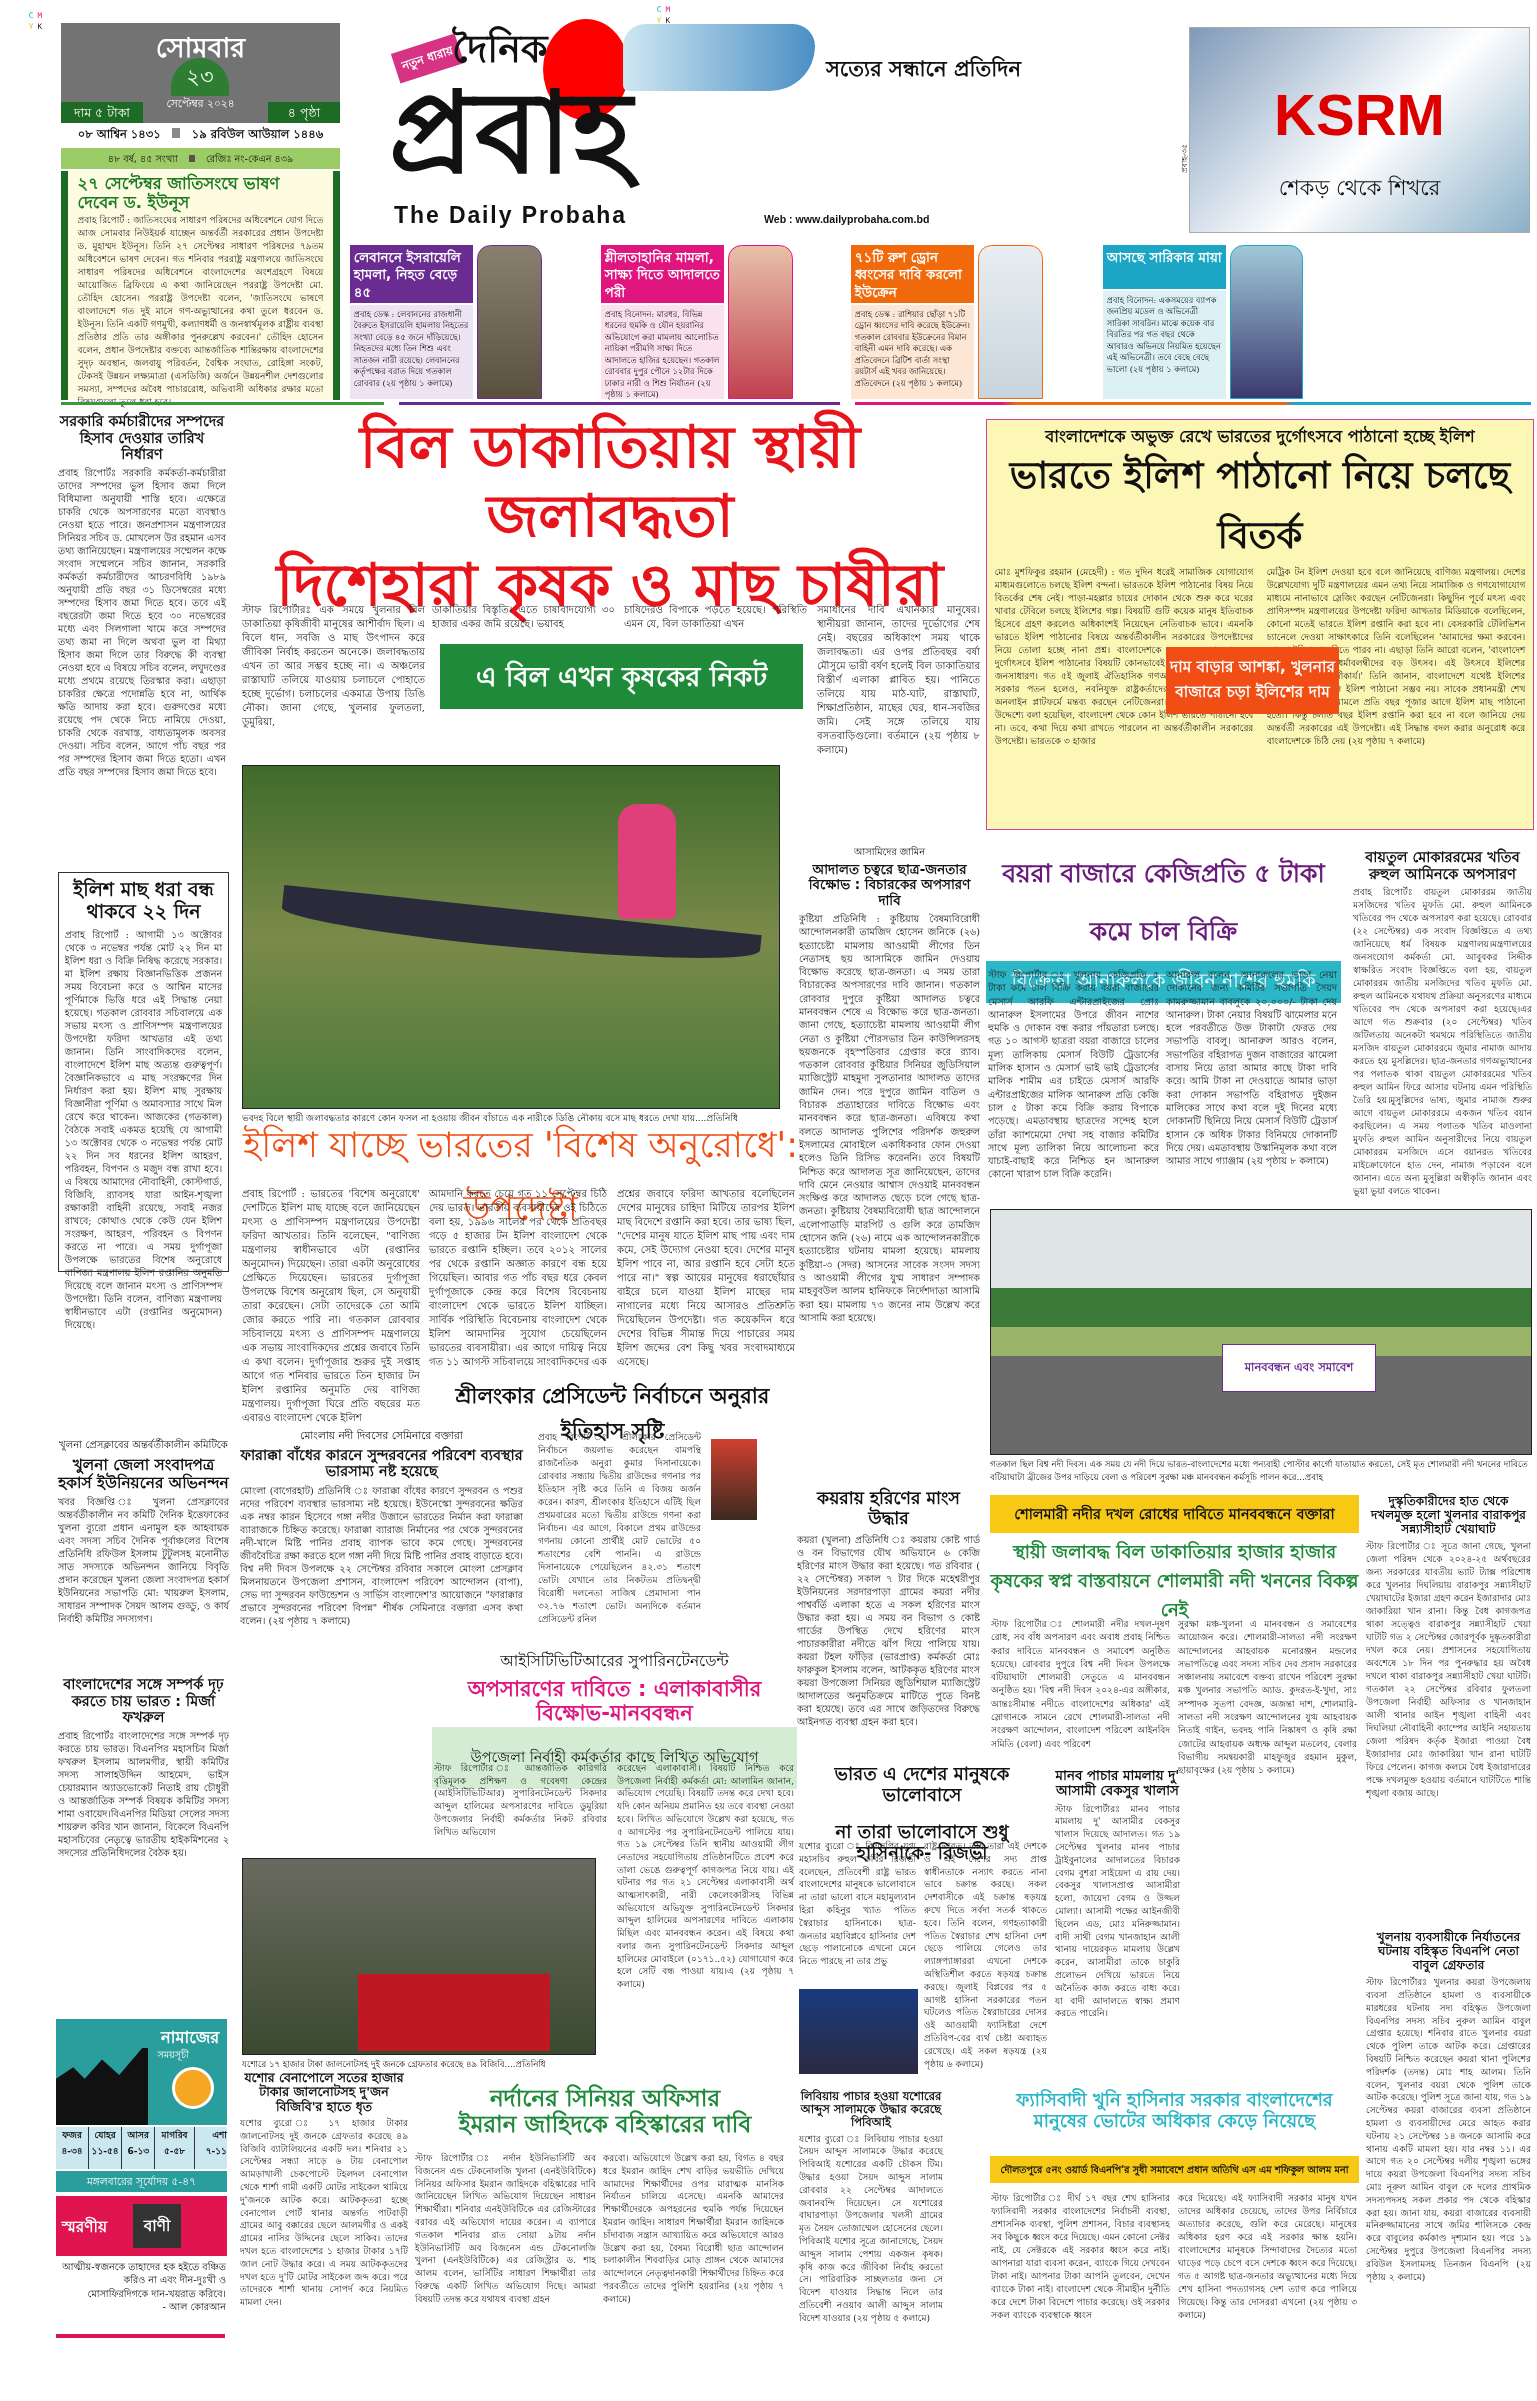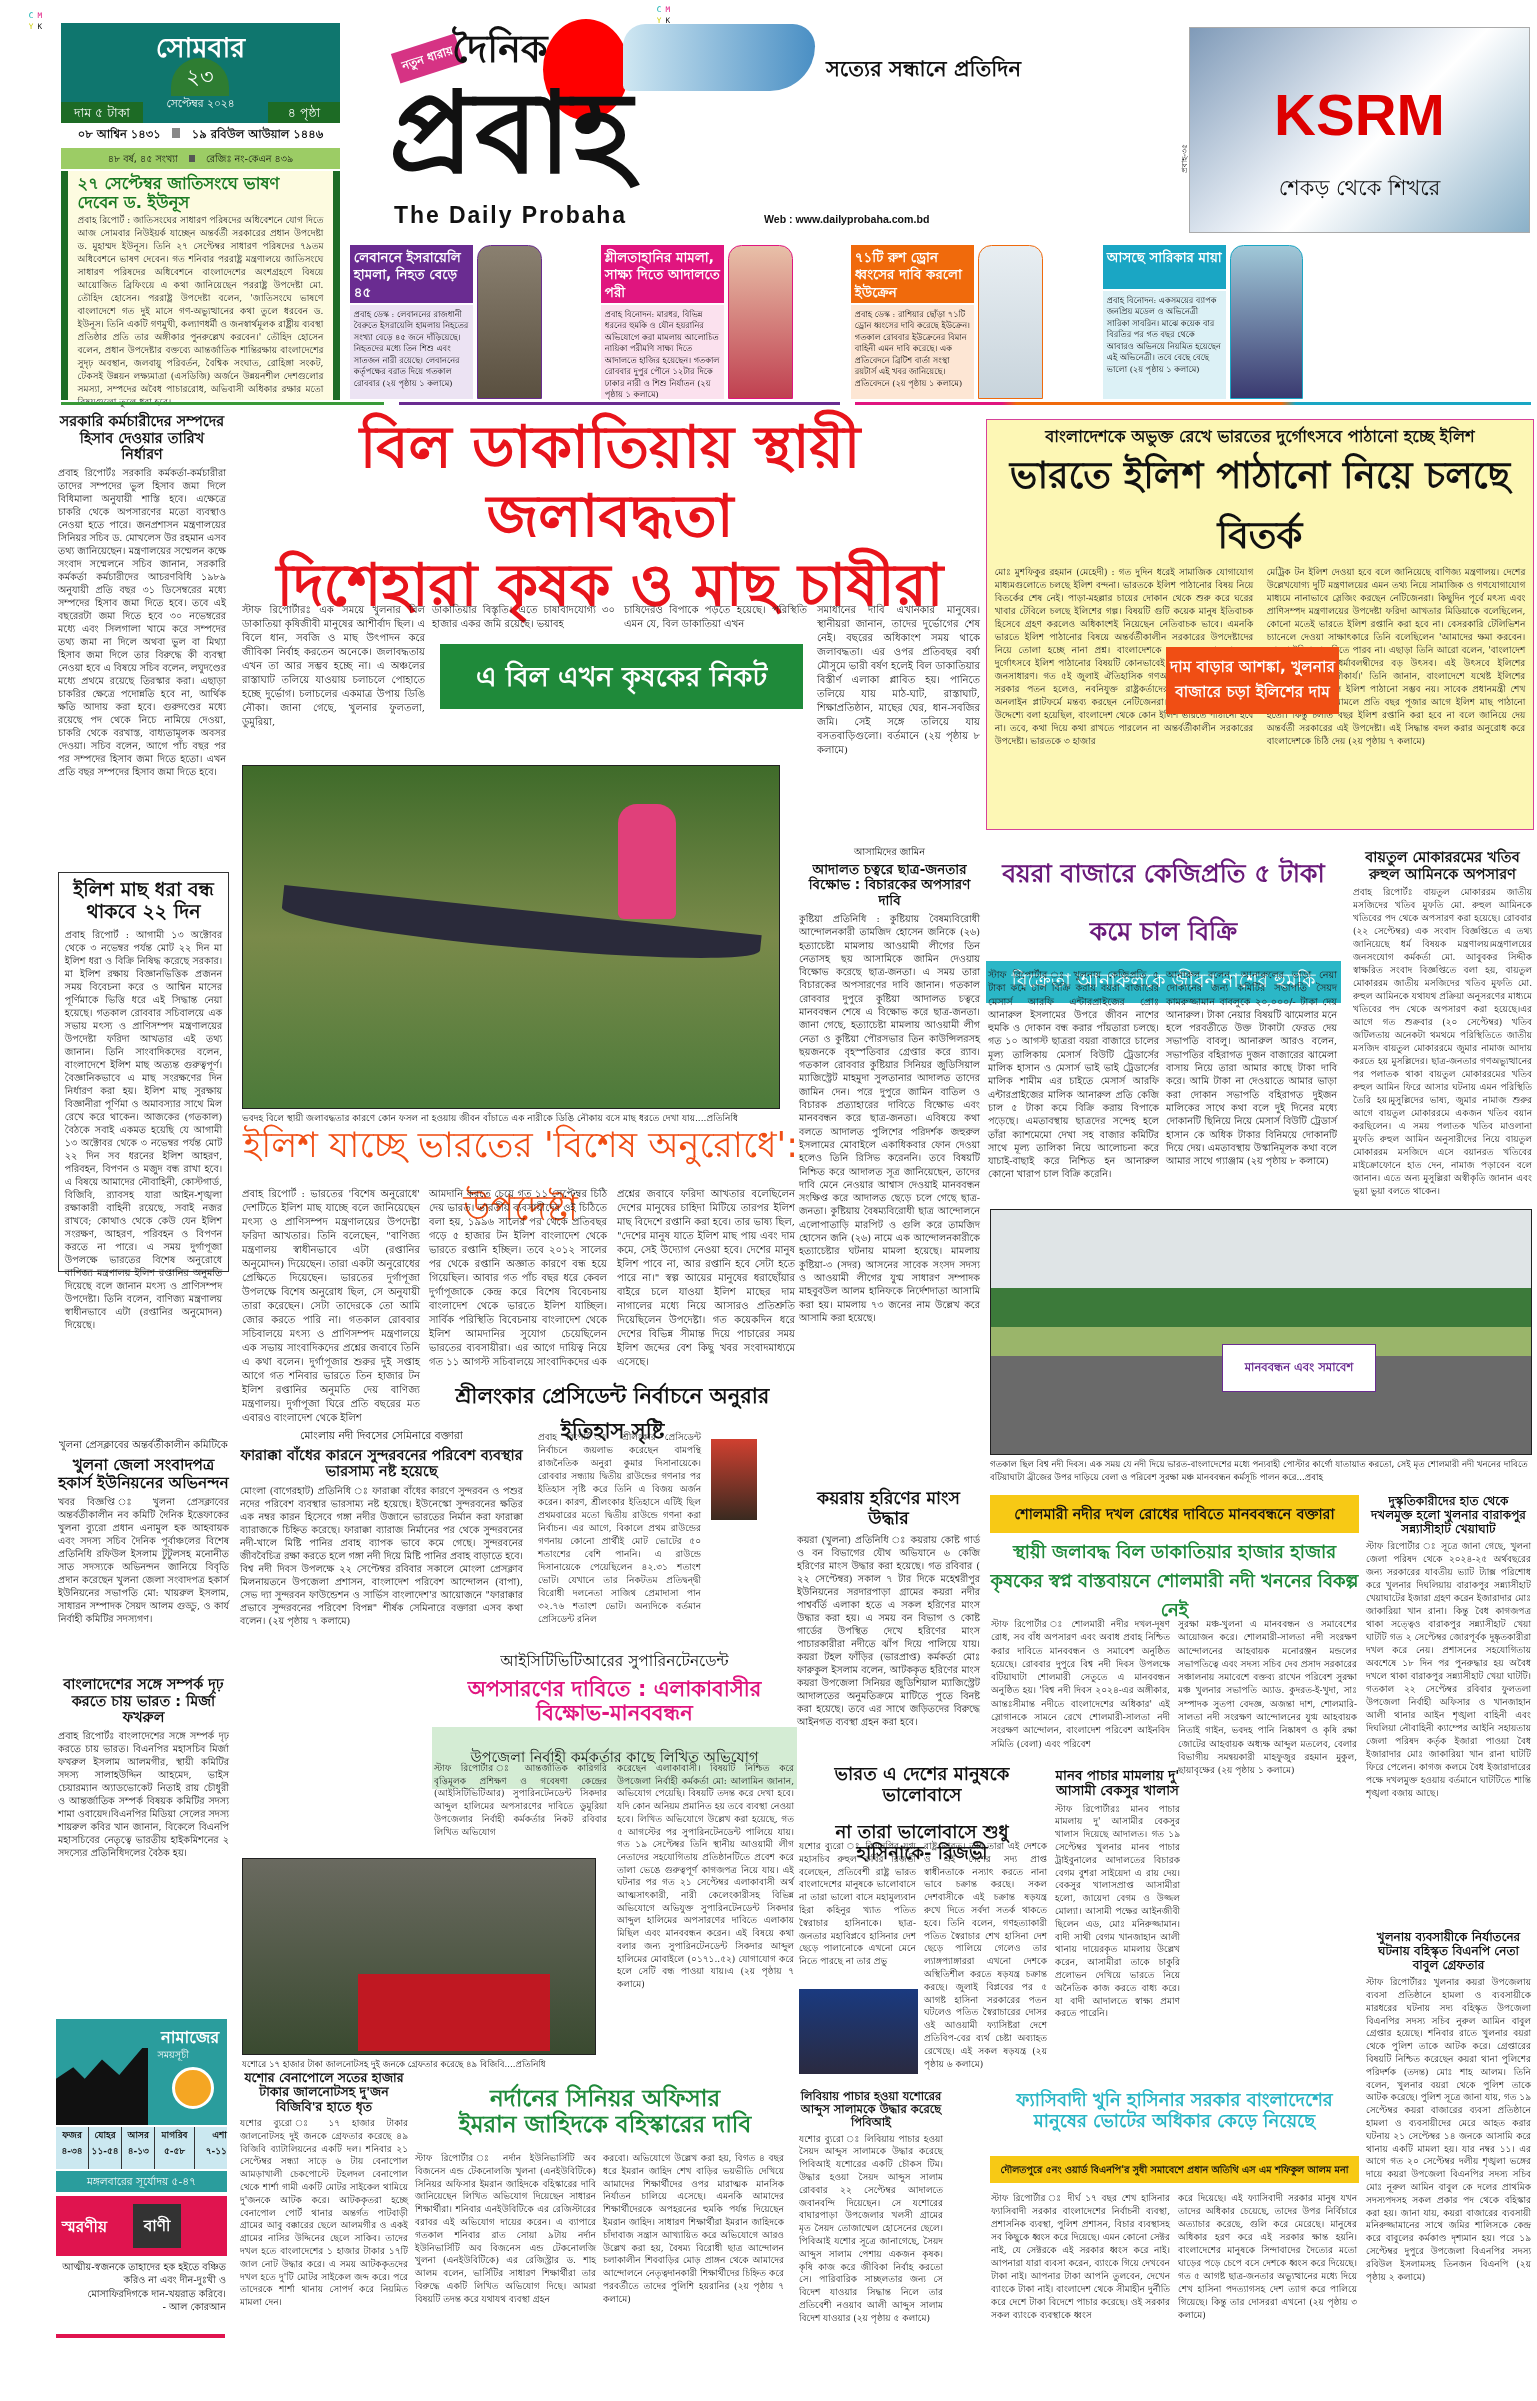--- a/index.html
+++ b/index.html
@@ -3,21 +3,21 @@
 <meta charset="utf-8">
 <style>
 *{box-sizing:border-box;margin:0;padding:0}
 body{width:1537px;height:2402px;background:#fff;font-family:"DejaVu Sans",sans-serif;color:#111;position:relative;overflow:hidden}
 .abs{position:absolute}
 .body-text{font-size:10px;line-height:14px;text-align:justify;color:#222;font-family:"DejaVu Serif",serif}
 .hd{font-family:"DejaVu Sans",sans-serif;font-weight:bold;line-height:1.15}
 .cmyk{position:absolute;width:25px;height:25px;font-size:7.7px;font-family:"DejaVu Sans Mono",monospace;line-height:11.5px}
 .cmyk span{position:absolute}
 
-#datebox{left:61px;top:23px;width:279px;height:100px;background:#0f766e}
+#datebox{left:61px;top:23px;width:279px;height:100px;background:#737373}
 #datebox .day{position:absolute;left:0;right:0;top:3.8px;text-align:center;color:#fff;font-size:27px;font-weight:bold}
 #datebox .num{position:absolute;left:110px;top:35px;width:58px;height:38px;background:#2e7d32;border-radius:29px 29px 0 0;color:#fff;font-size:21px;text-align:center;line-height:38px}
 #datebox .mon{position:absolute;left:86px;right:86px;top:73px;text-align:center;color:#fff;font-size:10.6px}
 #datebox .price{position:absolute;left:0;top:79px;width:82px;height:21px;background:#1d6b25;color:#fff;font-size:12.5px;line-height:21px;text-align:center}
 #datebox .pages{position:absolute;right:0;top:79px;width:72px;height:21px;background:#1d6b25;color:#fff;font-size:12.5px;line-height:21px;text-align:center}
 #datebar{left:61px;top:123px;width:279px;height:23px;background:#fff;font-size:11.5px;font-weight:bold;text-align:center;line-height:23px}
 #issuebar{left:61px;top:148px;width:279px;height:21px;background:#9ccc65;font-size:9.6px;text-align:center;line-height:21px}
 #leadbox{left:61px;top:171px;width:279px;height:229px;background:#fdfbe0;border-left:7.7px solid #1d6b25;border-right:7.7px solid #1d6b25;padding:3.8px 9.6px}
 #leadbox h2{color:#1b7a22;font-size:16.3px;margin-bottom:2px}
 
@@ -144,21 +144,21 @@
   <div style="flex:1;text-align:center;border-right:1px solid #333;font-size:9px;font-weight:bold;line-height:16.3px">
       <div>ফজর</div>
       <div>৪-৩৪</div>
     </div>
   <div style="flex:1;text-align:center;border-right:1px solid #333;font-size:9px;font-weight:bold;line-height:16.3px">
       <div>যোহর</div>
       <div>১১-৫৪</div>
     </div>
   <div style="flex:1;text-align:center;border-right:1px solid #333;font-size:9px;font-weight:bold;line-height:16.3px">
       <div>আসর</div>
-      <div>৪-১৩</div>
+      <div>6-১৩</div>
     </div>
   <div style="flex:1.2;text-align:center;border-right:1px solid #333;font-size:9px;font-weight:bold;line-height:16.3px">
       <div>মাগরিব</div>
       <div>৫-৫৮</div>
     </div>
   <div style="flex:1;text-align:right;font-size:9px;font-weight:bold;line-height:16.3px">
       <div>এশা</div>
       <div>৭-১১</div>
     </div>
 </div>

